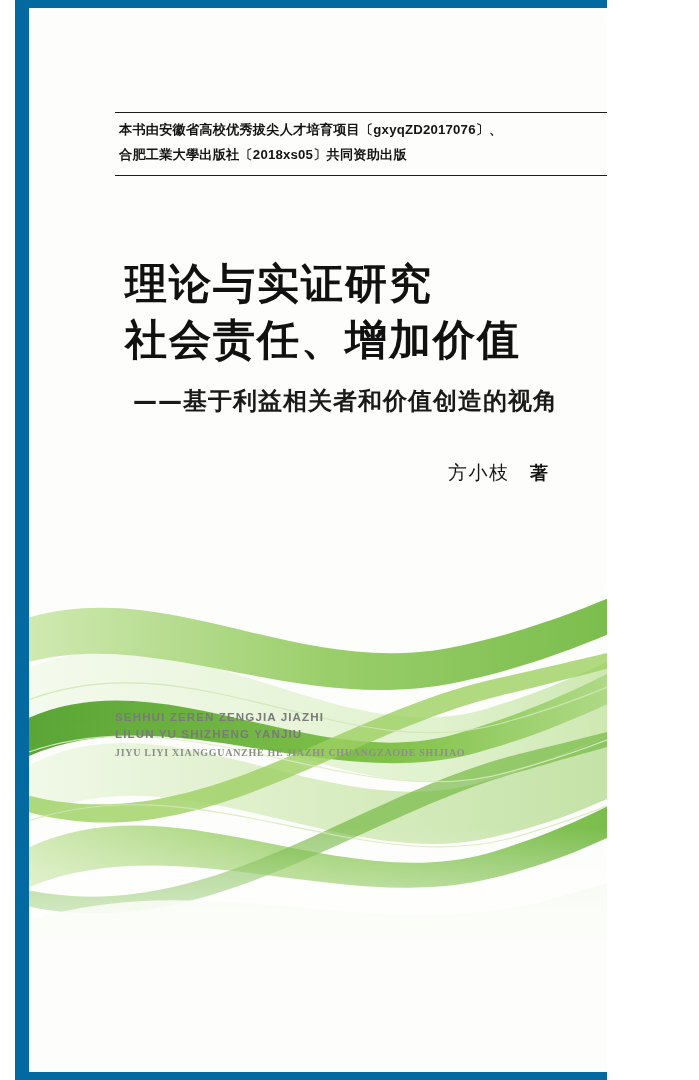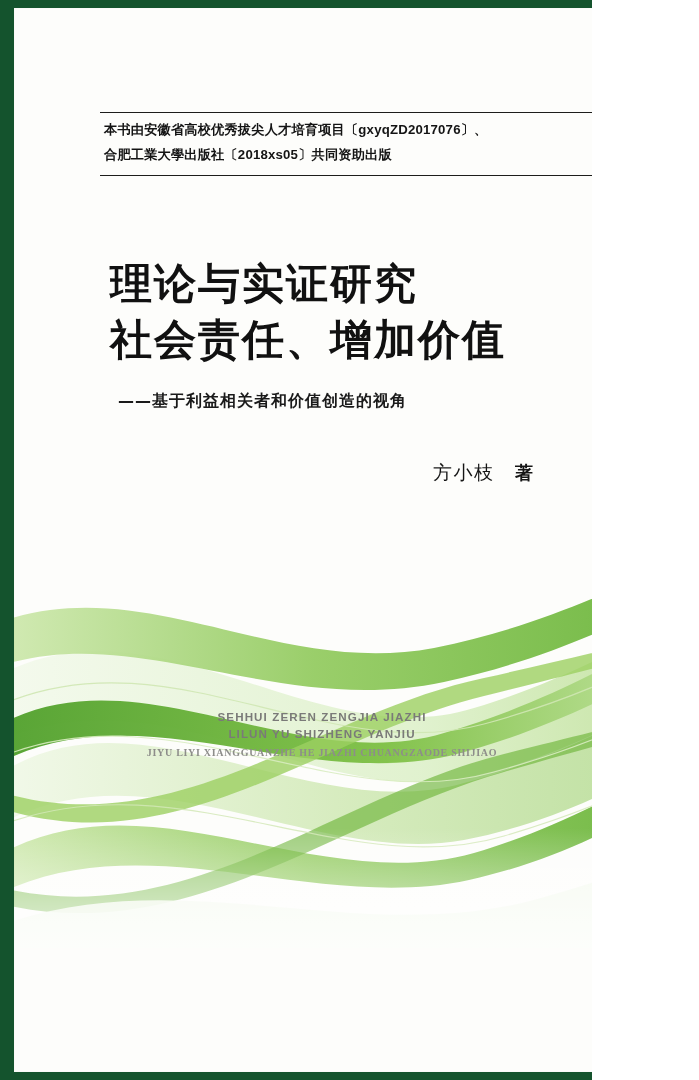--- a/index.html
+++ b/index.html
@@ -7,22 +7,23 @@
     padding: 0;
     background: #ffffff;
   }
   body {
     font-family: "Liberation Sans", sans-serif;
   }
   .page {
     position: relative;
     width: 592px;
     height: 1080px;
-    background: #14532d;
+    background: #0369a1;
     overflow: hidden;
+    margin-left: 15px;
   }
   
   .cover {
     position: absolute;
     left: 14px;
     top: 8px;
     width: 671px;
     height: 1064px;
     background: #fdfdfb;
     overflow: hidden;
@@ -67,21 +68,21 @@
   .title-line {
     font-size: 42px;
     line-height: 56px;
     font-weight: bold;
     color: #111111;
     letter-spacing: 2px;
     font-family: "DejaVu Sans", "Liberation Sans", sans-serif;
   }
   .subtitle {
     margin-top: 18px;
-    font-size: 16px;
+    font-size: 24px;
     line-height: 30px;
     color: #1a1a1a;
     font-weight: bold;
     letter-spacing: 1px;
     padding-left: 8px;
     font-family: "DejaVu Sans", "Liberation Sans", sans-serif;
   }
   .author-row {
     position: absolute;
     left: 96px;
@@ -112,24 +113,23 @@
     position: absolute;
     left: 0;
     top: 520px;
     width: 671px;
     height: 420px;
   }
 
   
   .pinyin {
     position: absolute;
-    left: 98px;
+    left: 86px;
     top: 700px;
     width: 420px;
-    text-align: center;
   }
   .pinyin-l1, .pinyin-l2 {
     font-size: 11.6px;
     font-weight: bold;
     color: #7a7a78;
     letter-spacing: 1.1px;
     line-height: 17px;
   }
   .pinyin-l3 {
     font-size: 10px;

